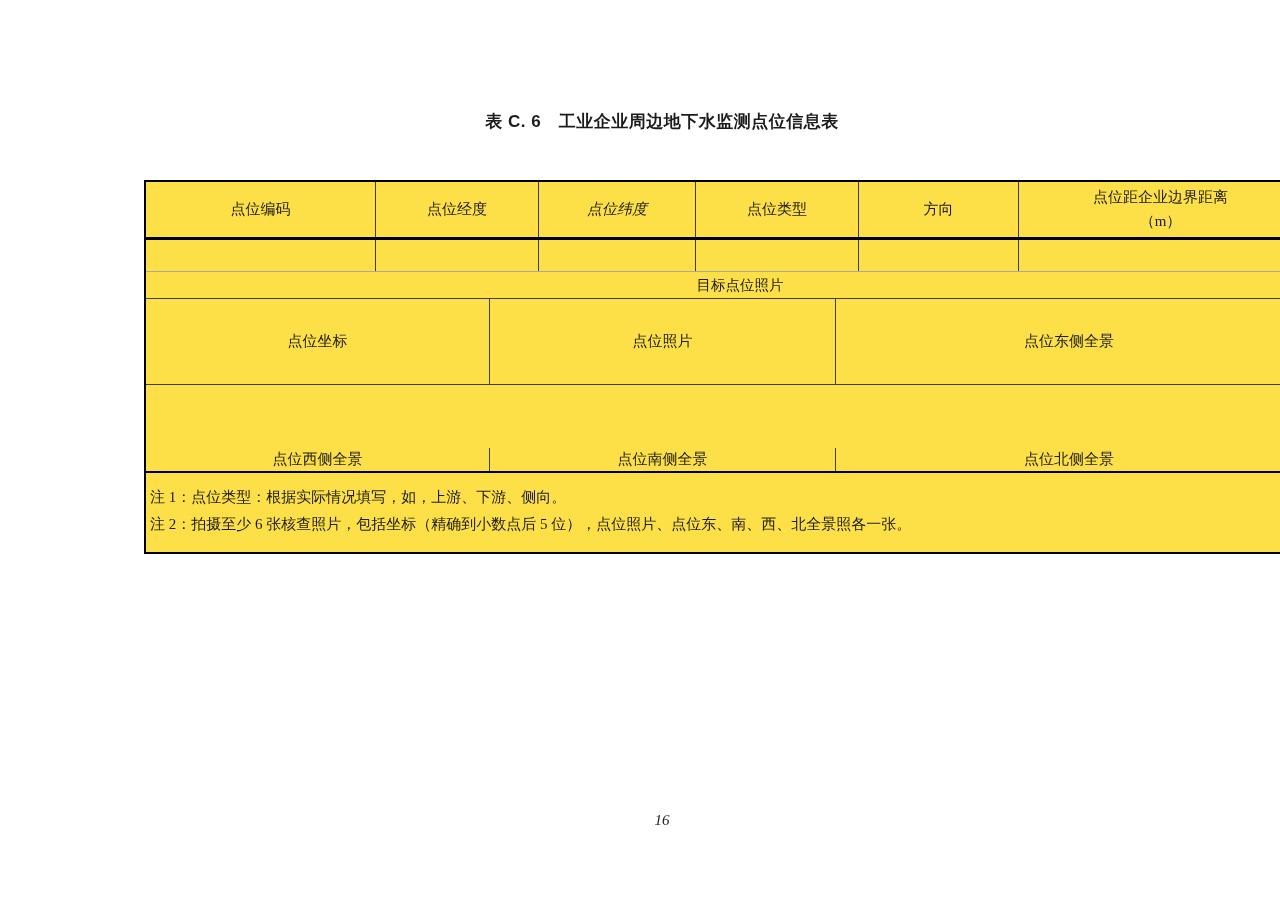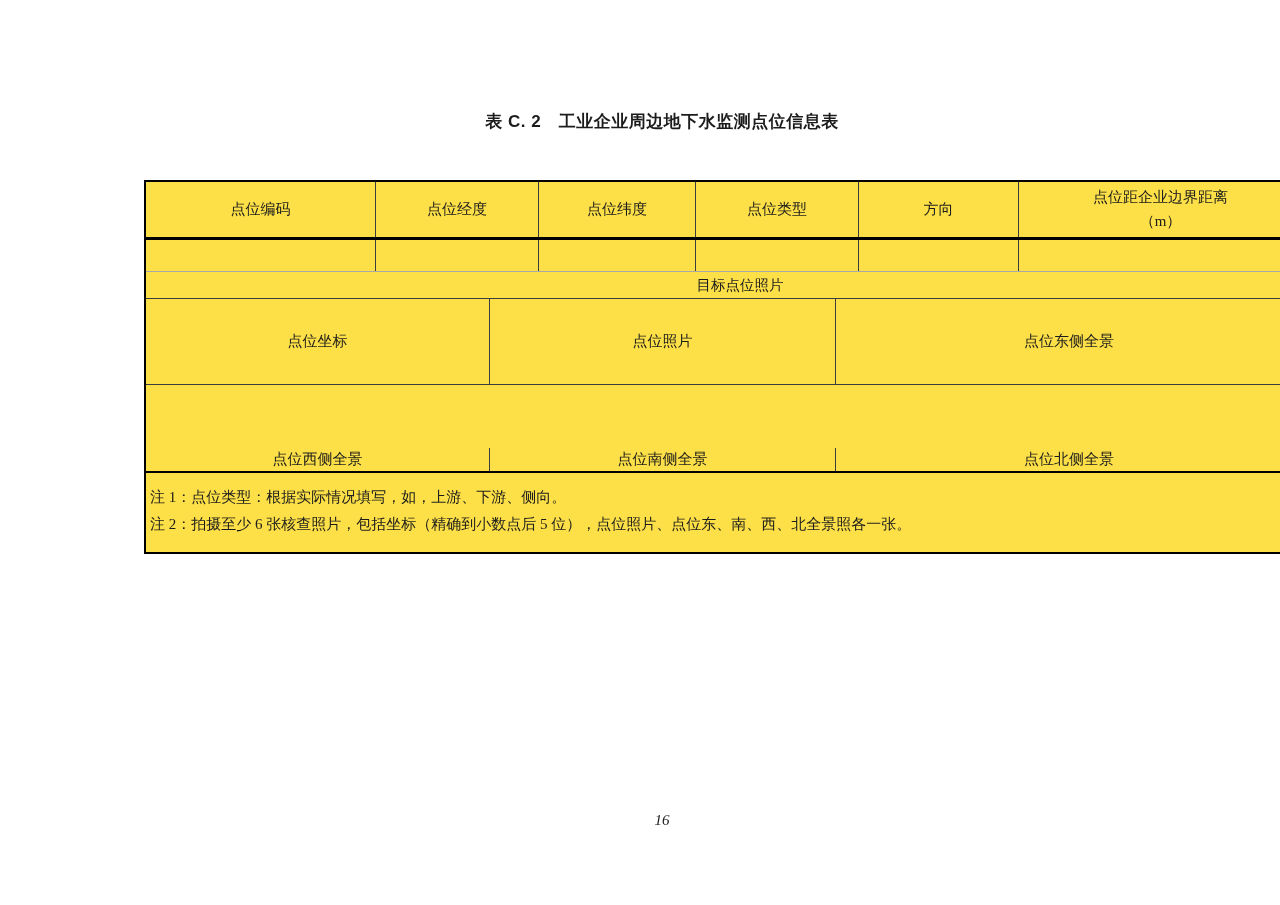--- a/index.html
+++ b/index.html
@@ -64,42 +64,42 @@
     height: 79px;
     box-sizing: border-box;
     padding: 11px 10px 0 4px;
     font-size: 15px;
     line-height: 1.78;
   }
   .note-line { white-space: nowrap; }
   
   .c1 { width: 230px; }
   .c2 { width: 163px; }
-  .c3 { width: 157px; }
+  .c3 { width: 157px; font-style: italic; }
   .c4 { width: 163px; }
   .c5 { width: 160px; }
   .c6 { flex: 1; }
   
   .p1 { width: 344px; }
   .p2 { width: 346px; }
   .p3 { flex: 1; }
   .page-number {
     position: absolute;
     top: 812px;
     left: 144px;
     width: 1036px;
     text-align: center;
     font-size: 15px;
     font-style: italic;
   }
 </style>
 </head>
 <body>
 
-<div class="doc-title">表 C. 2　工业企业周边地下水监测点位信息表</div>
+<div class="doc-title">表 C. 6　工业企业周边地下水监测点位信息表</div>
 
 <div class="info-table">
 
   <div class="row hdr-row">
     <div class="cell c1">点位编码</div>
     <div class="cell c2">点位经度</div>
     <div class="cell c3">点位纬度</div>
     <div class="cell c4">点位类型</div>
     <div class="cell c5">方向</div>
     <div class="cell c6">

